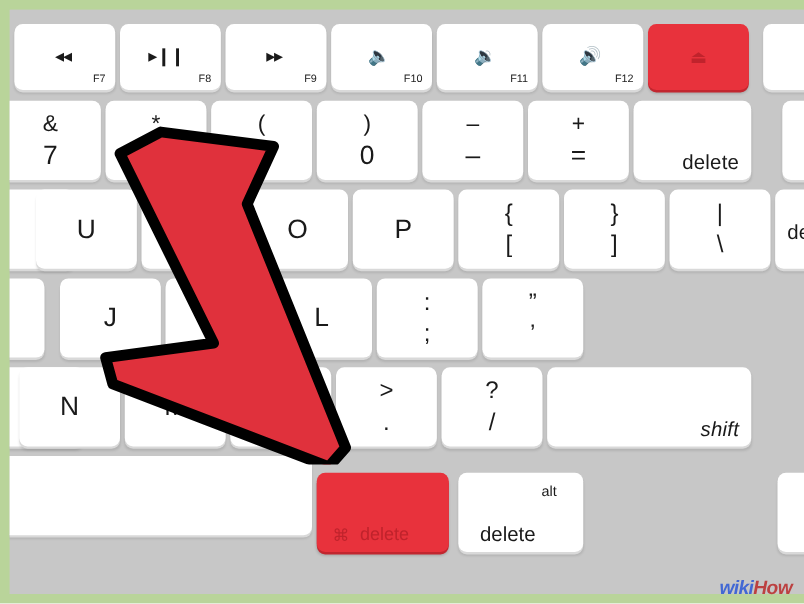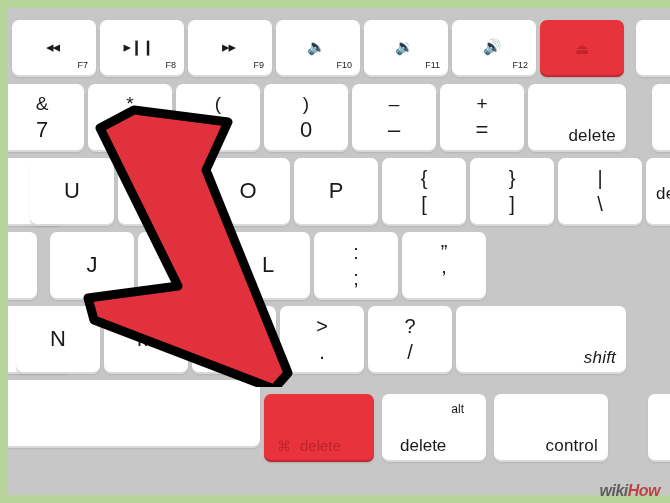--- a/index.html
+++ b/index.html
@@ -143,21 +143,21 @@
     position: absolute;
     right: 10px;
     bottom: 4px;
     font-size: 16px;
     font-weight: bold;
     font-style: italic;
     letter-spacing: -0.5px;
     line-height: 1;
     opacity: .78;
   }
-  #watermark .wm-a { color: #404040; }
+  #watermark .wm-a { color: #1d4ed8; }
   #watermark .wm-b { color: #b91c1c; }
 </style>
 </head>
 <body>
 
 <div id="screen">
 
   <div id="chassis">
 
     <div class="key" style="left:4px; top:12px; width:84px; height:55px;">
@@ -360,23 +360,20 @@
         <span class="cmd-sym">⌘</span>
         <span>delete</span>
       </span>
     </div>
 
     <div class="key" style="left:374px; top:386px; width:104px; height:66px;padding-left:28px;">
       <span class="opt-alt">alt</span>
       <span class="opt-main">delete</span>
     </div>
 
-    <div class="key" style="left:486px; top:386px; width:114px; height:66px;">
-      <span class="lbl-br">control</span>
-    </div>
 
     <div class="key" style="left:640px; top:386px; width:60px; height:66px;"></div>
 
   </div>
 
   <svg id="arrow" viewBox="0 0 255 295">
     <polygon points="46,14 12,32 90,190 0,202 6,224 186,293 200,277 118,74 140,26" fill="#e0313c" stroke="#000000" stroke-width="9" stroke-linejoin="round" transform="translate(8,4) scale(1.0)"></polygon>
   </svg>
 
   <div id="watermark">

